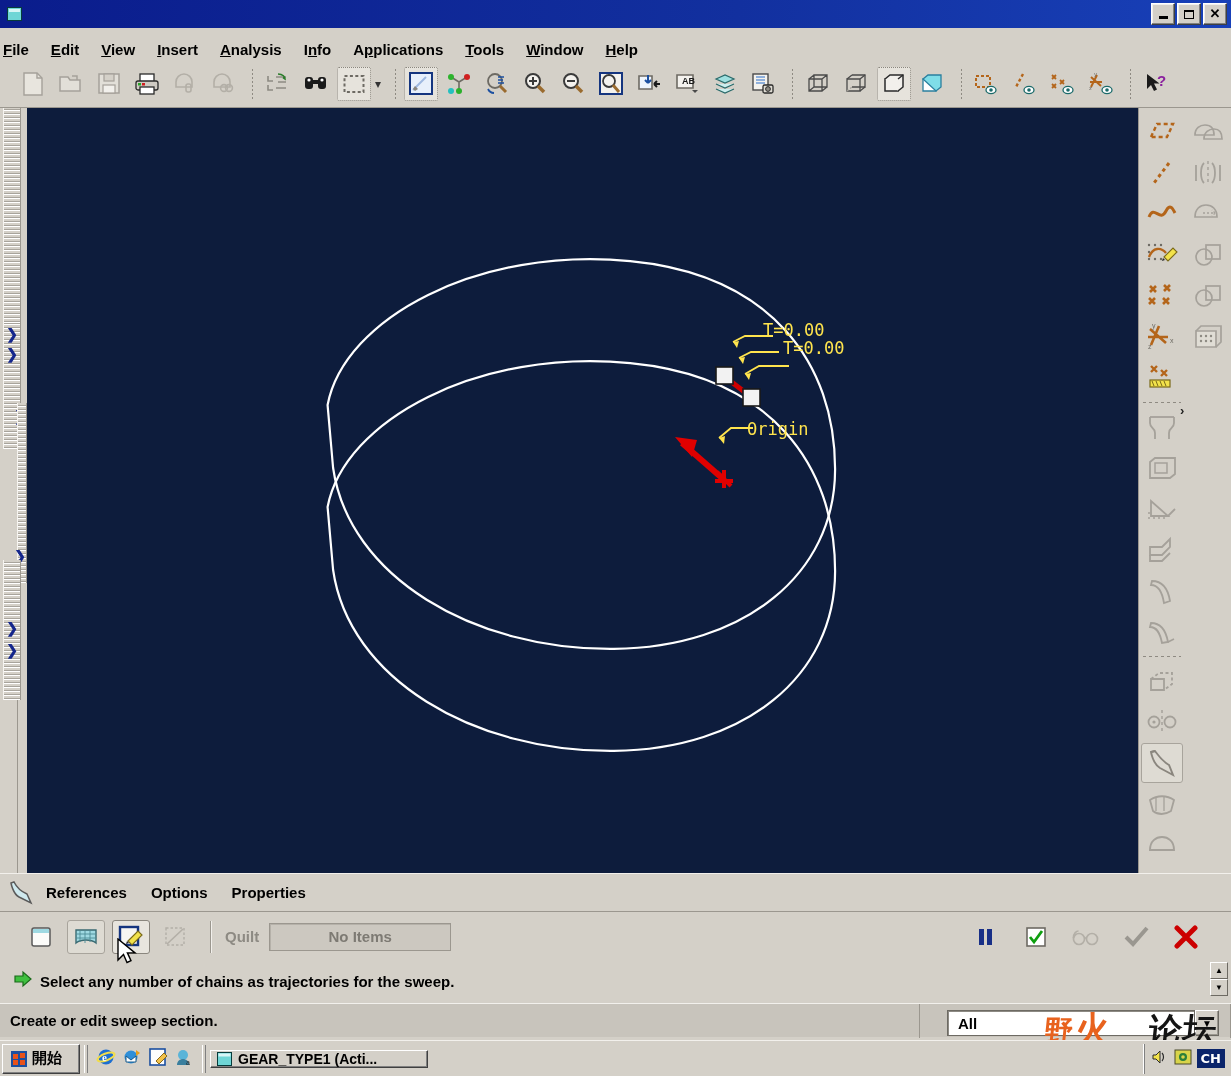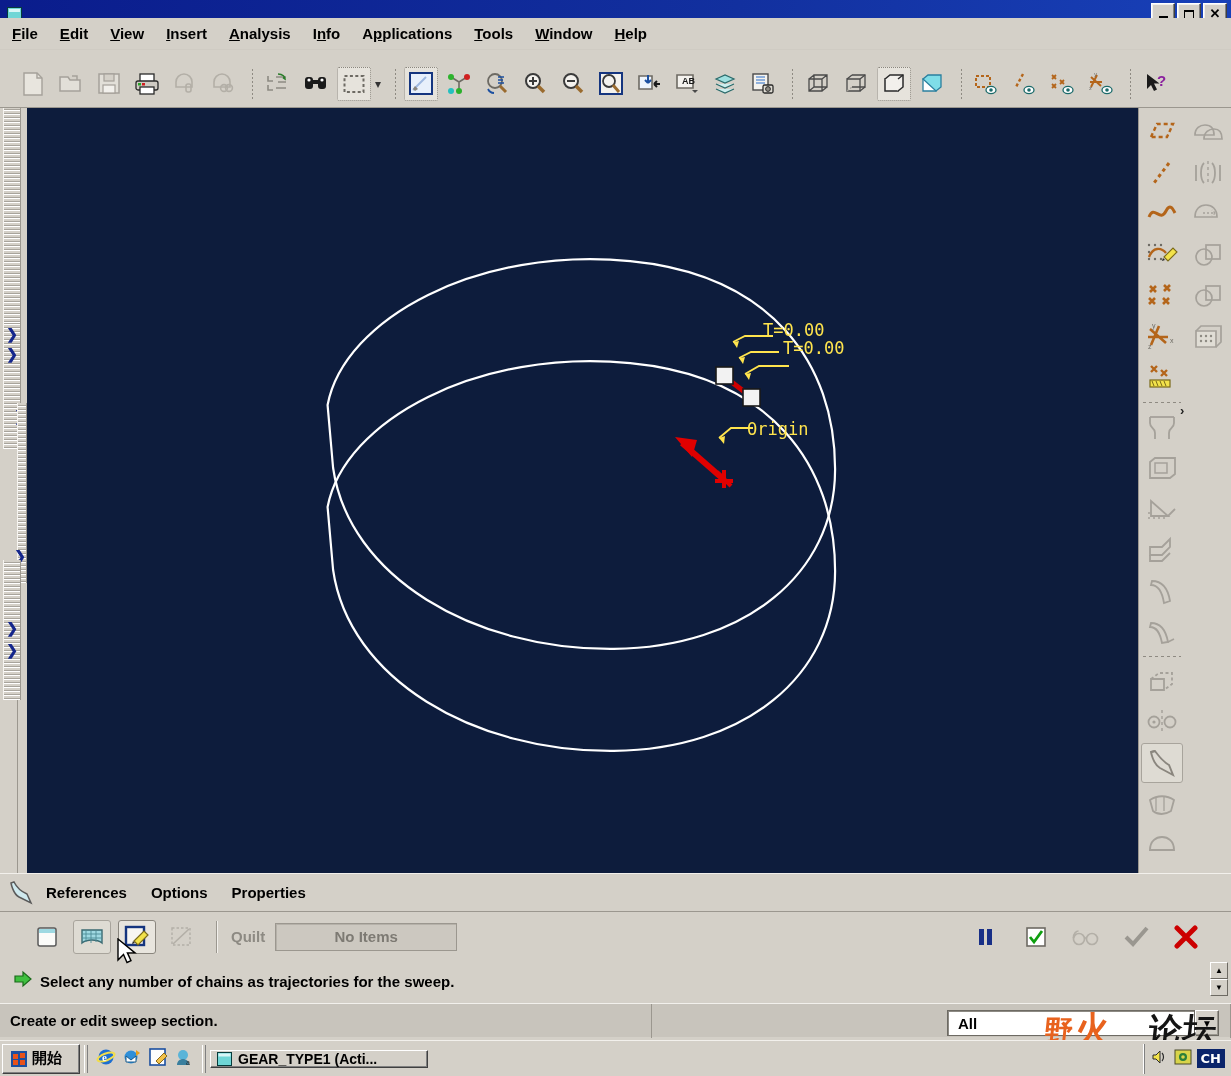--- a/index.html
+++ b/index.html
@@ -33,22 +33,22 @@
     box-shadow:inset -1px -1px 0 #808080, inset 1px 1px 0 #f2f0ec;
     display:flex;align-items:center;justify-content:center;
     font-size:12px;color:#000;font-family:"Liberation Sans",sans-serif;line-height:1;
   }
   .winbtn .gl-min{width:9px;height:3px;background:#000;margin-top:6px;}
   .winbtn .gl-max{width:10px;height:9px;border:1px solid #000;border-top-width:2px;box-sizing:border-box;}
   .winbtn .gl-x{font-size:13px;font-weight:bold;margin-top:-1px;}
 
   
   .menubar{
-    position:absolute;left:0;top:18px;width:1231px;height:32px;
-    background:#d4d0c8;display:flex;align-items:center;padding-left:12px;box-sizing:border-box;
+    position:absolute;left:0;top:34px;width:1231px;height:32px;
+    background:#d4d0c8;display:flex;align-items:center;padding-left:3px;box-sizing:border-box;
     border-bottom:1px solid #cfcbc3;
   }
   .menu-item{
     font-size:15px;color:#000;font-weight:bold;margin-right:22px;white-space:nowrap;cursor:default;
   }
   .menu-item u{text-decoration:underline;}
 
   
   .toolbar{
     position:absolute;left:0;top:60px;width:1231px;height:48px;
@@ -117,21 +117,21 @@
     position:absolute;left:0;top:873px;width:1231px;height:38px;background:#d4d0c8;
     display:flex;align-items:center;padding-left:8px;box-sizing:border-box;
     border-top:1px solid #f2f0ec;
   }
   .dash-tab{font-size:15px;font-weight:bold;color:#000;margin-right:24px;}
   .dash-icon{margin-right:10px;display:flex;align-items:center;}
 
   .dash-bar{
     position:absolute;left:0;top:911px;width:1231px;height:51px;background:#d4d0c8;
     border-top:1px solid #9b978f;border-bottom:1px solid #9b978f;
-    display:flex;align-items:center;padding-left:28px;box-sizing:border-box;
+    display:flex;align-items:center;padding-left:22px;box-sizing:border-box;
   }
   .db-btn{
     width:38px;height:34px;margin-right:7px;display:flex;align-items:center;justify-content:center;
     border:1px solid transparent;box-sizing:border-box;border-radius:3px;
   }
   .db-btn.framed{border:1px solid #a8a49c;background:#dedbd3;}
   .db-btn.sel{border:1px solid #8a867e;background:#e8e5de;}
   .db-sep{width:1px;height:32px;background:#9b978f;box-shadow:1px 0 0 #f2f0ec;margin:0 14px 0 8px;}
   .db-label{font-size:15px;font-weight:bold;color:#8d8a83;margin-right:10px;}
   .db-field{
@@ -158,21 +158,21 @@
     box-sizing:border-box;display:flex;align-items:center;justify-content:center;
     font-size:8px;color:#000;
   }
 
   
   .statusbar{
     position:absolute;left:0;top:1003px;width:1231px;height:34px;background:#c8c4bc;
     border-top:1px solid #f2f0ec;display:flex;align-items:center;box-sizing:border-box;
   }
   .status-text{
-    font-size:15px;font-weight:bold;color:#000;padding-left:10px;width:652px;
+    font-size:15px;font-weight:bold;color:#000;padding-left:10px;width:920px;
     box-shadow:inset -1px 0 0 #9b978f;height:34px;display:flex;align-items:center;box-sizing:border-box;
   }
   .status-mid{flex:1;height:34px;box-shadow:inset -1px 0 0 #9b978f;}
   .filter-wrap{
     position:absolute;right:4px;top:4px;width:280px;height:28px;display:flex;align-items:flex-end;
   }
   .filter-box{
     width:248px;height:26px;background:#fff;border:1px solid #6d6a63;
     box-shadow:inset 1px 1px 0 #8d8a83;
     display:flex;align-items:center;padding-left:10px;box-sizing:border-box;

